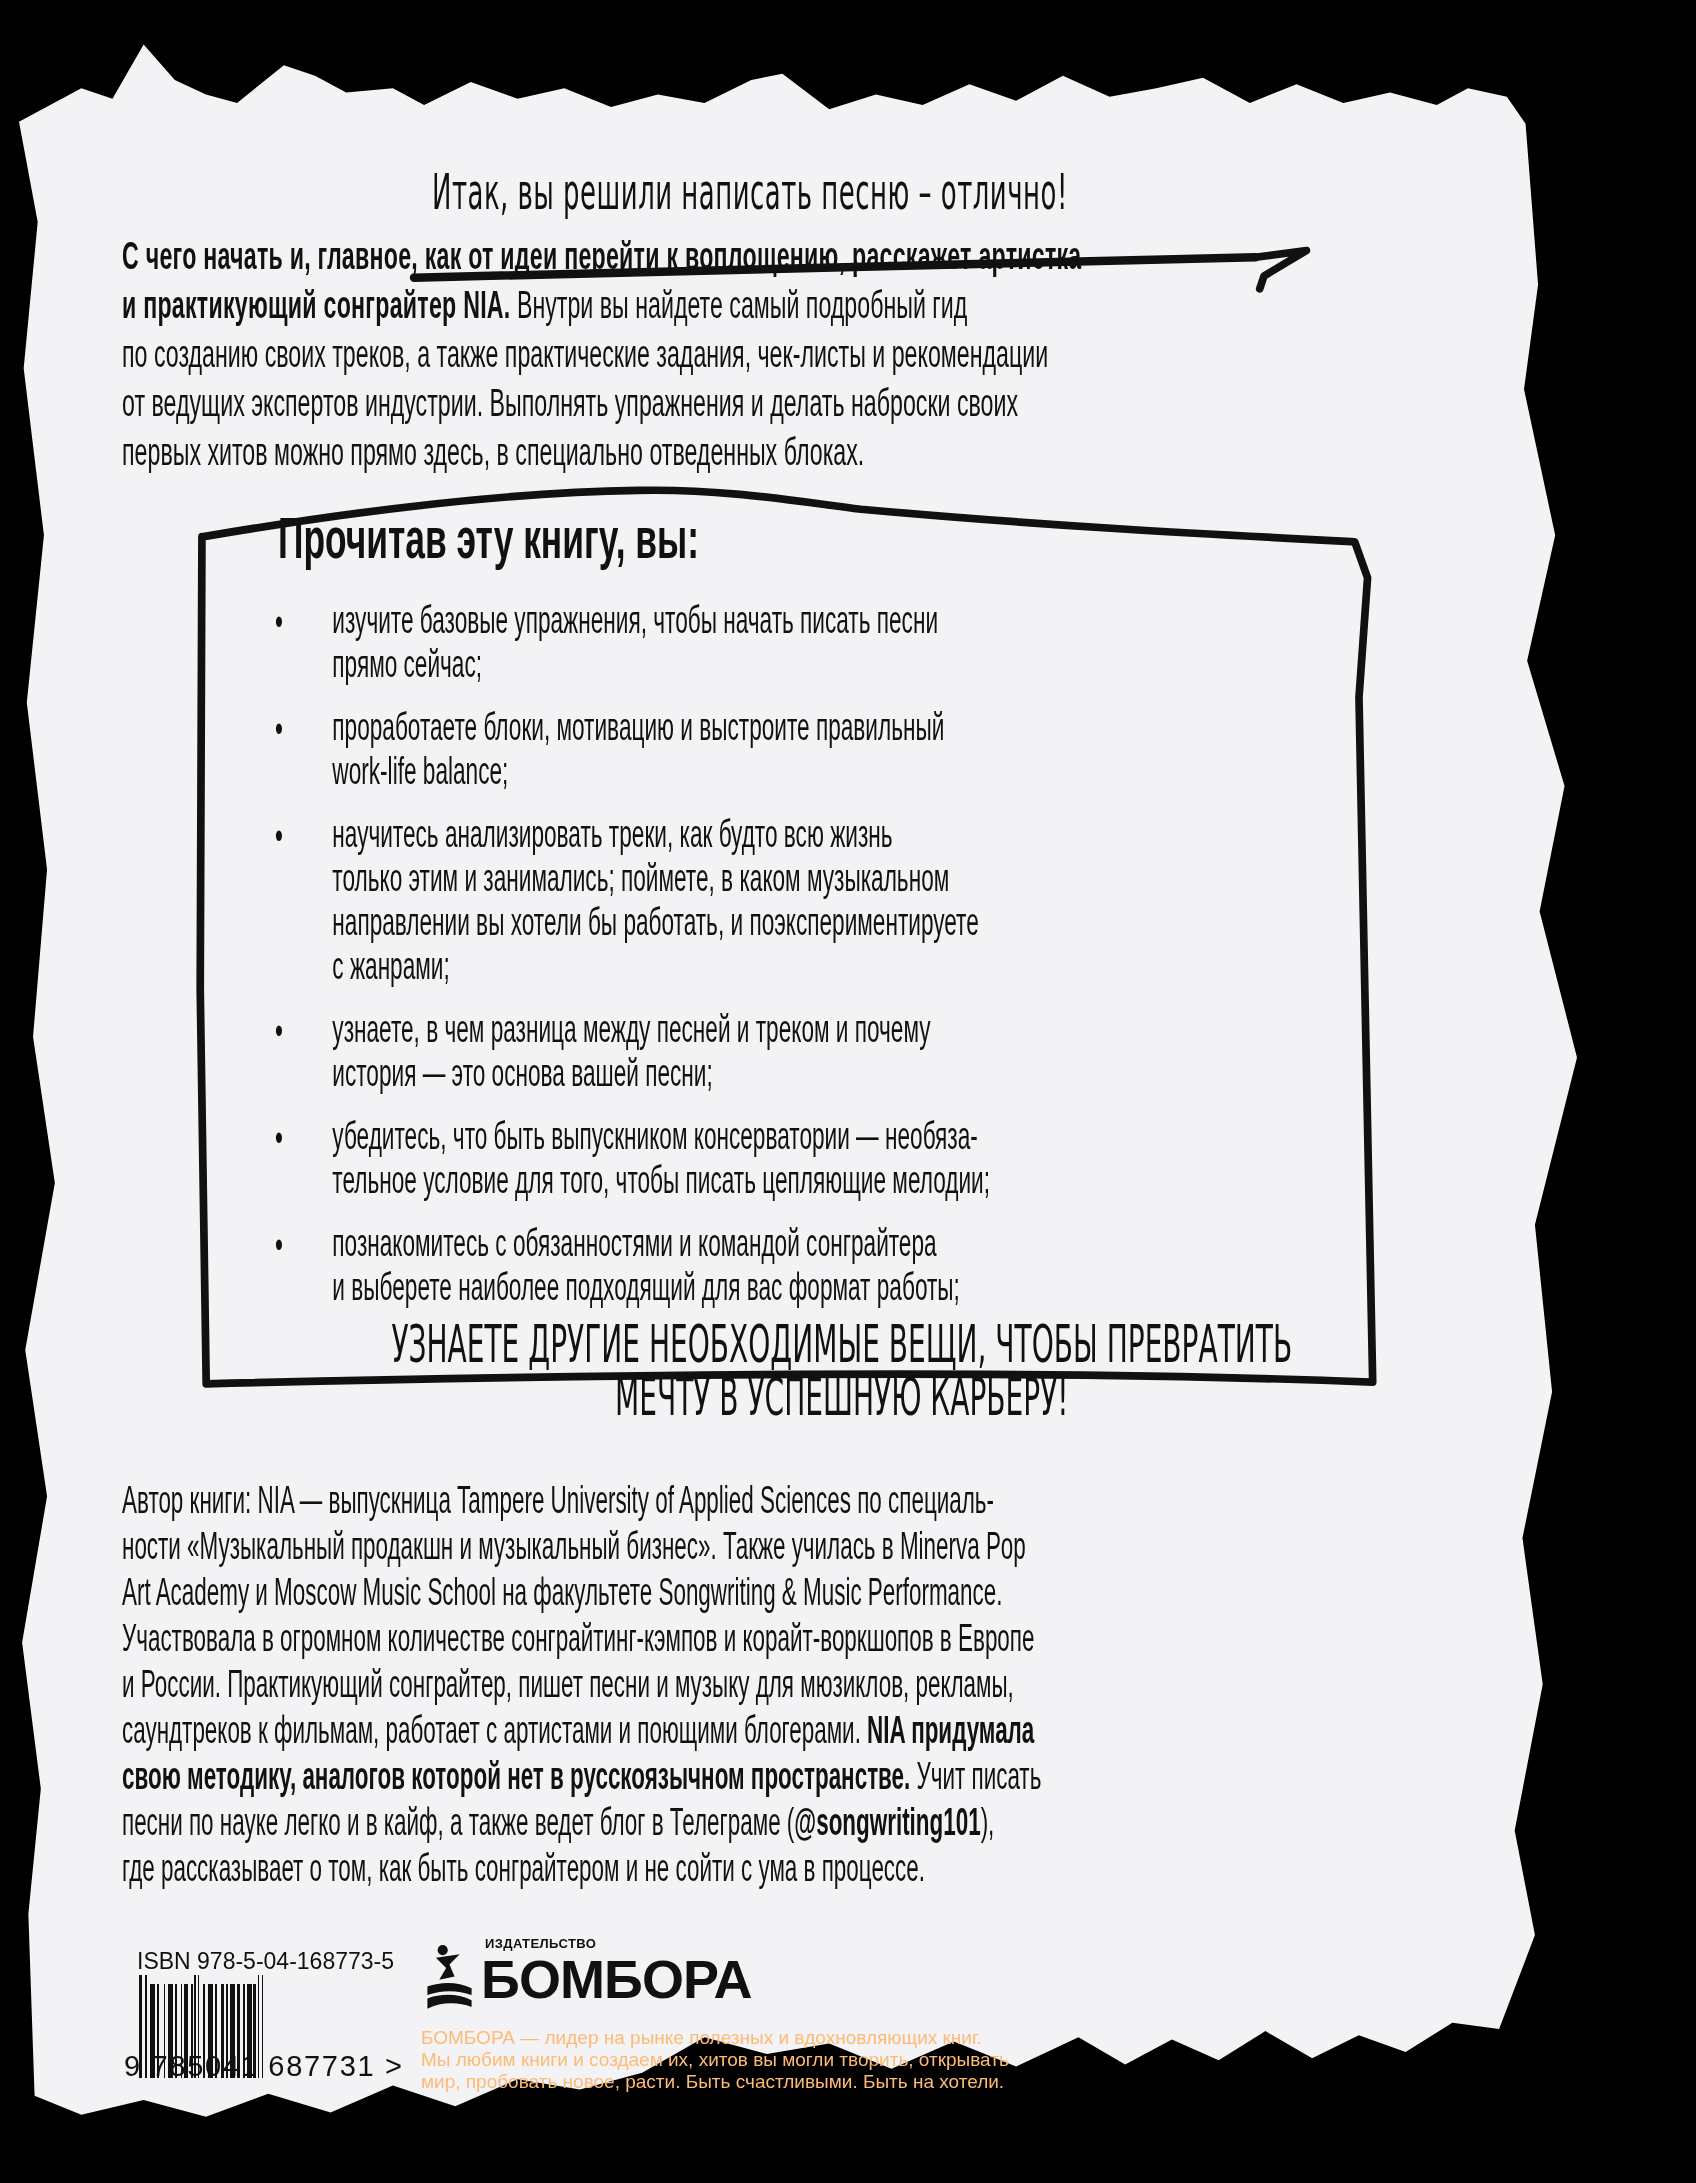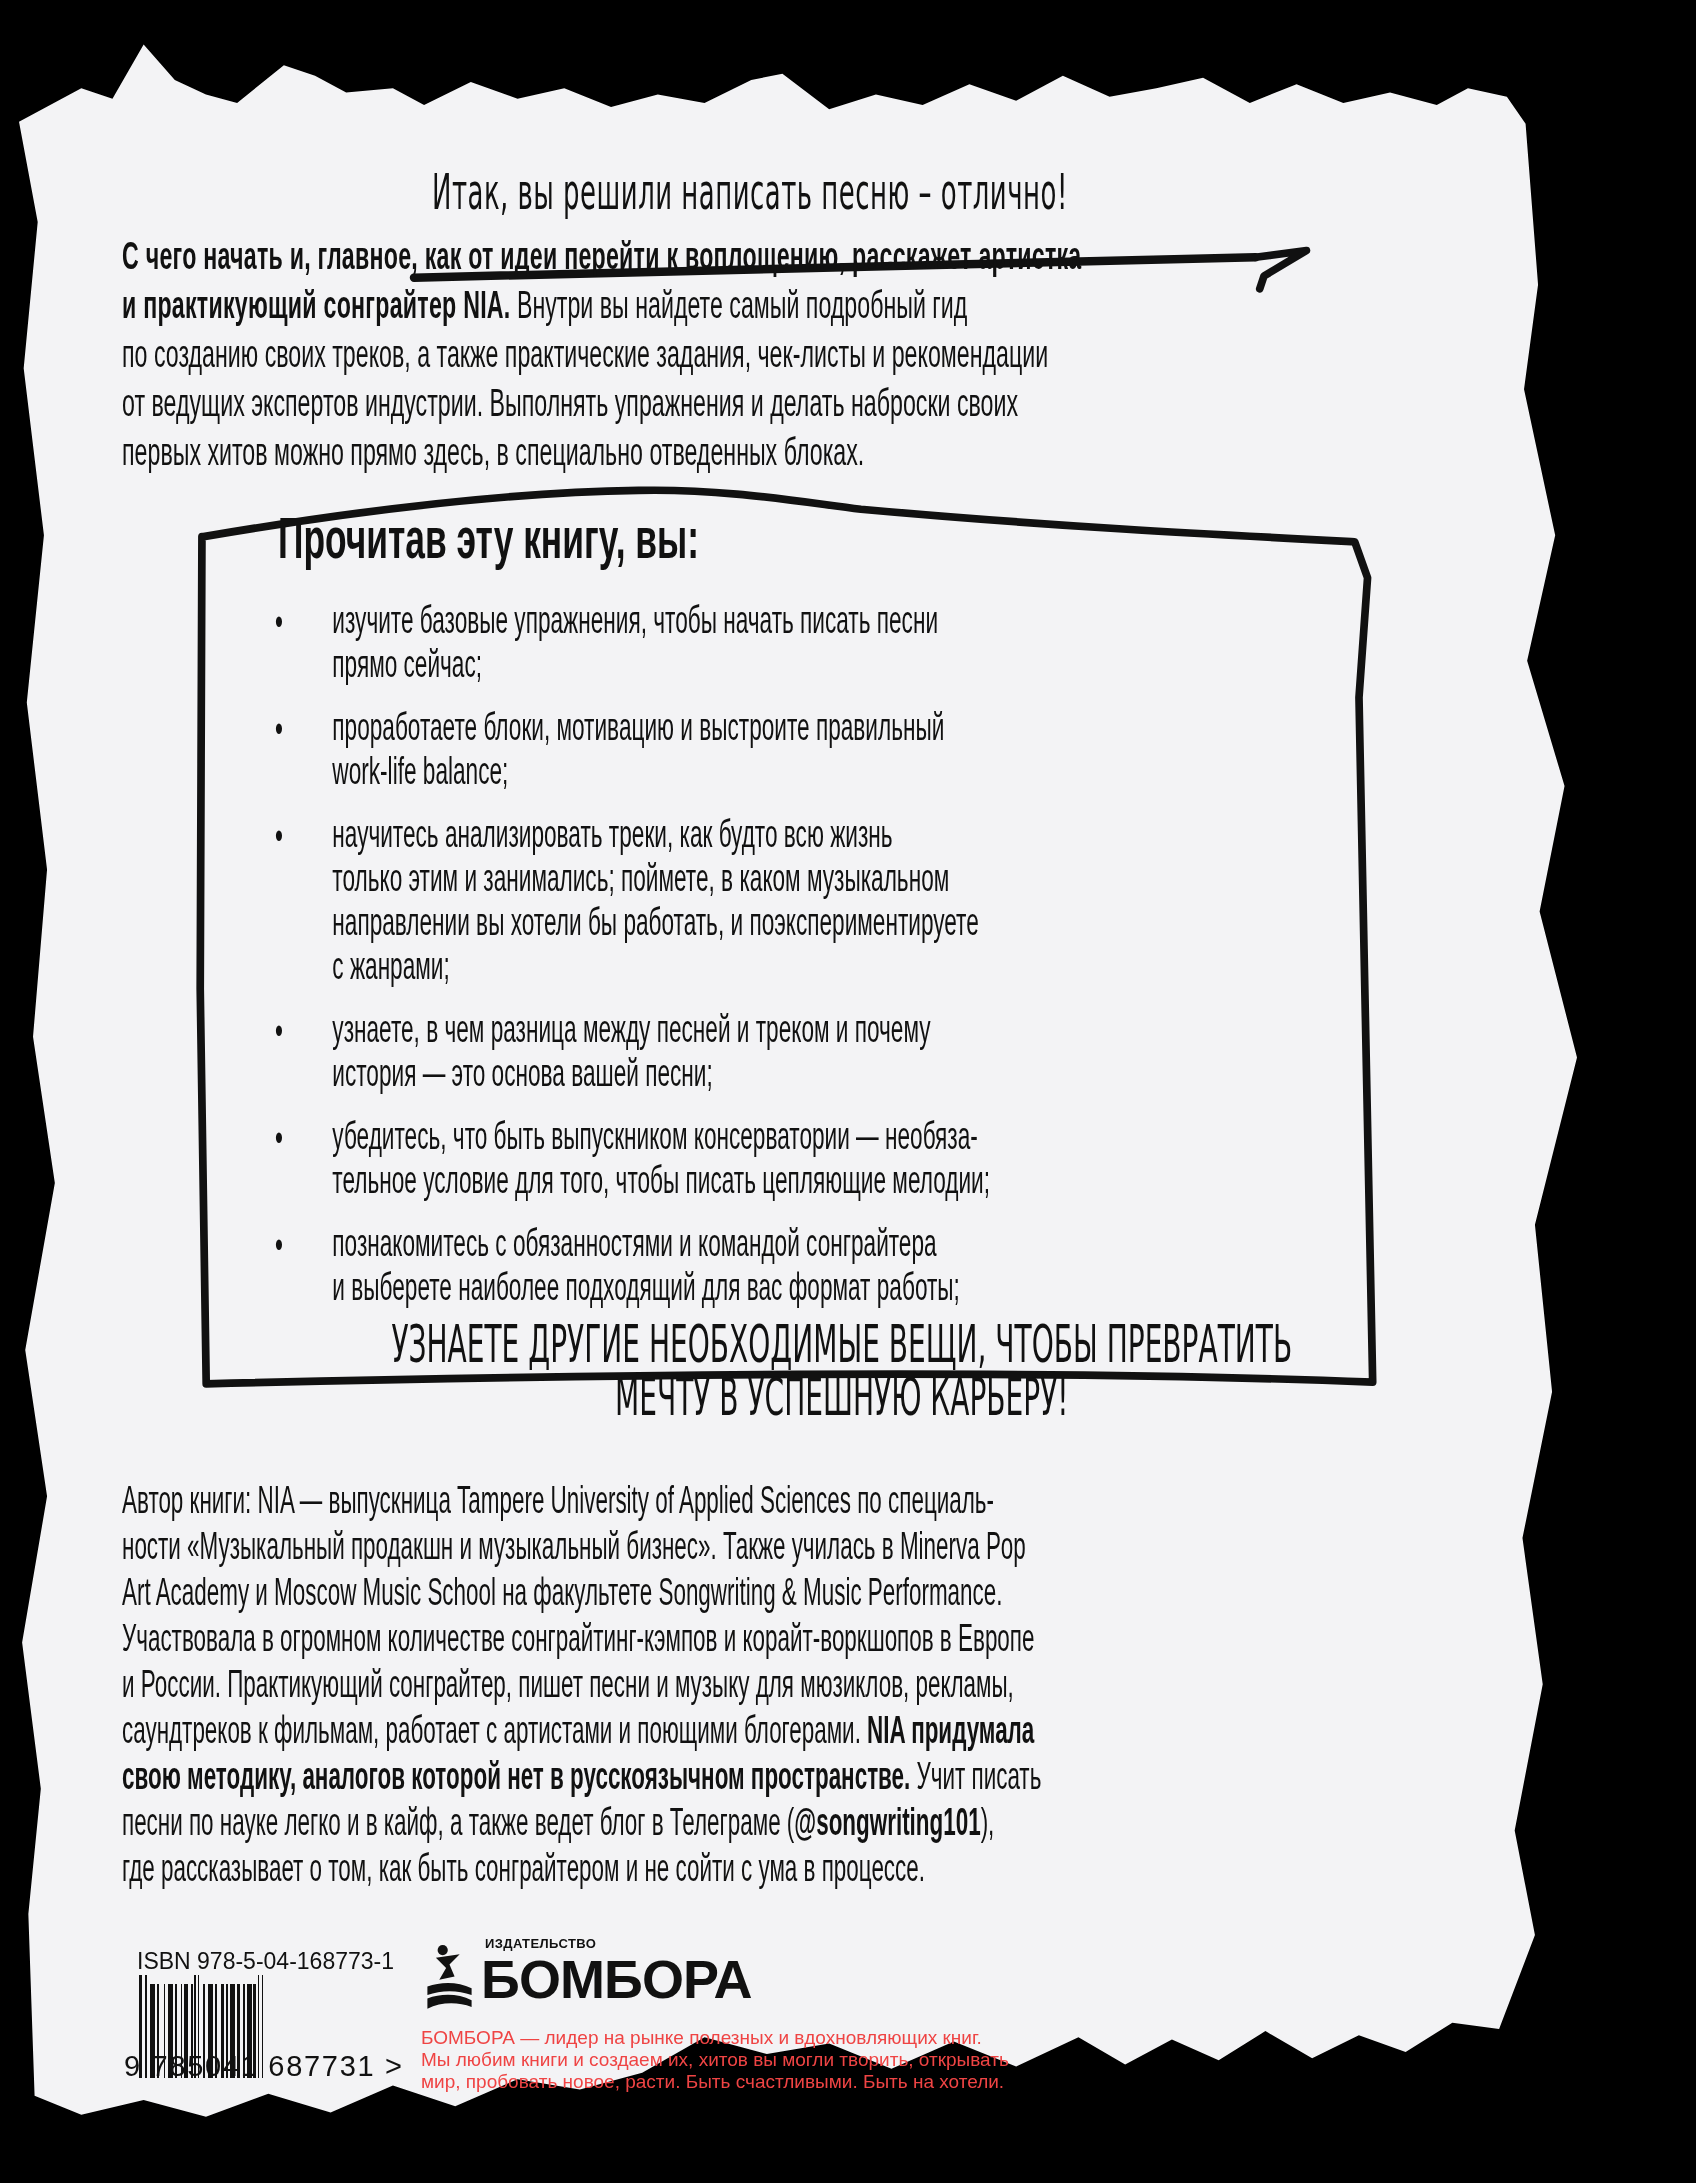--- a/index.html
+++ b/index.html
@@ -25,21 +25,21 @@
   .author { left:122px; top:1477px; width:2431px; font-size:39px; line-height:46px;
             transform:scaleX(0.575); transform-origin:left top; }
   .author b { font-weight:900; }
   .isbn { left:137px; top:1948px; font-size:23px; }
   .barcode { left:139px; top:1984px; width:223px; height:94px; display:flex; align-items:flex-end; gap:0; }
   .barcode span { display:block; background:#111; height:100%; }
   .bc-digits { left:124px; top:2050px; font-size:29px; letter-spacing:1.7px; background:transparent; }
   .logo-mark { left:424px; top:1942px; width:51px; height:73px; }
   .logo-text { left:481px; top:1948px; font-size:54px; font-weight:bold; letter-spacing:-0.9px; }
   .logo-sub { left:485px; top:1936px; font-size:13px; font-weight:bold; letter-spacing:0.4px; }
-  .pub-desc { left:421px; top:2027px; font-size:19px; line-height:22px; color:#ef4444; }
+  .pub-desc { left:421px; top:2027px; font-size:19px; line-height:22px; color:#fdba74; }
 </style>
 </head>
 <body>
 
 <div class="paper"></div>
 
 <div class="abs title">Итак, вы решили написать песню – отлично!</div>
 
 <svg class="abs arrow" viewBox="0 0 1080 60">
   <path d="M10 42 C 300 36, 600 28, 1000 18" stroke="#111" stroke-width="10" fill="none" stroke-linecap="round"></path>
@@ -105,21 +105,21 @@
   <div>ности «Музыкальный продакшн и музыкальный бизнес». Также училась в Minerva Pop</div>
   <div>Art Academy и Moscow Music School на факультете Songwriting &amp; Music Performance.</div>
   <div>Участвовала в огромном количестве сонграйтинг-кэмпов и корайт-воркшопов в Европе</div>
   <div>и России. Практикующий сонграйтер, пишет песни и музыку для мюзиклов, рекламы,</div>
   <div><span>саундтреков к фильмам, работает с артистами и поющими блогерами. </span><b>NIA придумала</b></div>
   <div><b>свою методику, аналогов которой нет в русскоязычном пространстве.</b><span> Учит писать</span></div>
   <div><span>песни по науке легко и в кайф, а также ведет блог в Телеграме (</span><b>@songwriting101</b><span>),</span></div>
   <div>где рассказывает о том, как быть сонграйтером и не сойти с ума в процессе.</div>
 </div>
 
-<div class="abs isbn">ISBN 978-5-04-168773-1</div>
+<div class="abs isbn">ISBN 978-5-04-168773-5</div>
 
 <div class="abs barcode">
   <span style="width:3.4px;height:110%"></span>
     <span style="width:2.6px;background:transparent"></span>
   <span style="width:1.7px;height:110%"></span>
     <span style="width:3.4px;background:transparent"></span>
   <span style="width:5.1px"></span>
     <span style="width:1.7px;background:transparent"></span>
   <span style="width:2.6px"></span>
     <span style="width:4.3px;background:transparent"></span>

